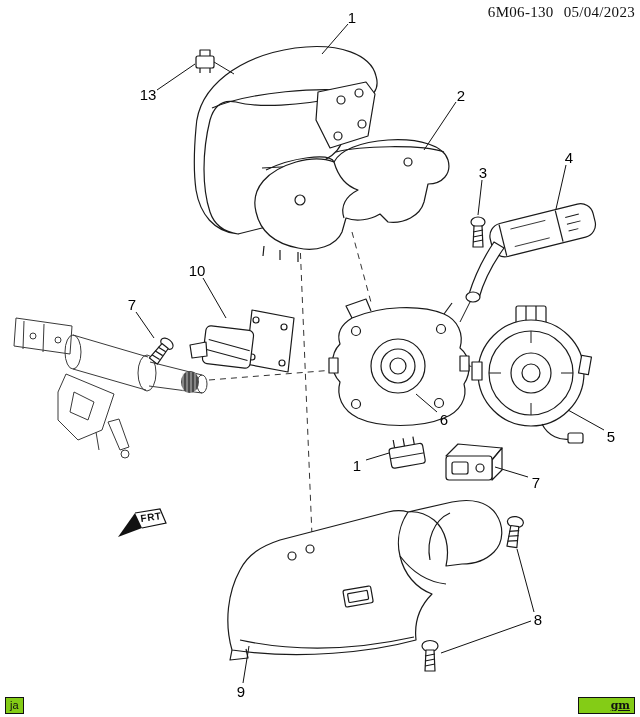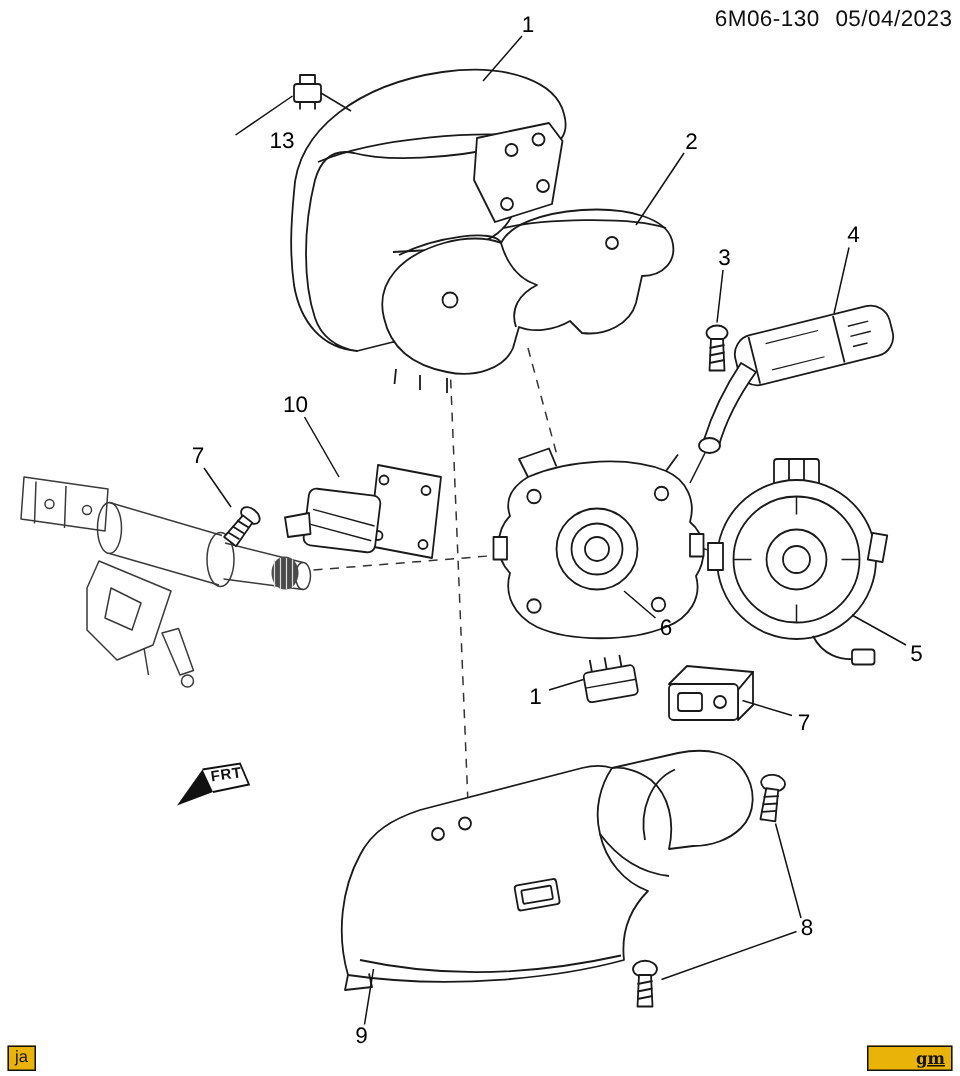--- a/index.html
+++ b/index.html
@@ -3,32 +3,33 @@
 <meta charset="utf-8">
 <style>
   html,body{margin:0;padding:0;background:#ffffff;}
   .page{
     position:relative;width:640px;height:717px;background:#fff;
     font-family:"Liberation Sans",sans-serif;overflow:hidden;color:#111;
   }
   .header{
     position:absolute;top:4px;right:5px;font-size:15px;letter-spacing:.3px;
     white-space:nowrap;
+    font-family:Liberation Serif, serif;
   }
   .header span{margin-left:6px;}
   .callout{
     position:absolute;transform:translate(-50%,-50%);
     font-size:15px;color:#000;
   }
   .frt-label{
     position:absolute;transform:translate(-50%,-50%) rotate(-8deg);
     font-size:10px;font-weight:bold;letter-spacing:.5px;
   }
   .badge{
-    position:absolute;bottom:3px;border:1px solid #111;background:#eab308;
+    position:absolute;bottom:3px;border:1px solid #111;background:#84cc16;
     font-size:11px;line-height:15px;padding:0 4px;
   }
   .badge-left{left:5px;}
   .badge-right{right:5px;font-weight:bold;text-decoration:underline;font-family:"DejaVu Serif",serif;padding-left:32px;}
   svg.diagram{position:absolute;left:0;top:0;}
 </style>
 </head>
 <body>
 
 <div class="page">
@@ -230,20 +231,20 @@
   <div class="callout" style="left:483px;top:172px;">3</div>
   <div class="callout" style="left:569px;top:157px;">4</div>
   <div class="callout" style="left:611px;top:436px;">5</div>
   <div class="callout" style="left:444px;top:419px;">6</div>
   <div class="callout" style="left:536px;top:482px;">7</div>
   <div class="callout" style="left:538px;top:619px;">8</div>
   <div class="callout" style="left:241px;top:691px;">9</div>
   <div class="callout" style="left:357px;top:465px;">1</div>
   <div class="callout" style="left:132px;top:304px;">7</div>
   <div class="callout" style="left:197px;top:270px;">10</div>
-  <div class="callout" style="left:148px;top:94px;margin-left:40px;">13</div>
+  <div class="callout" style="left:148px;top:94px;">13</div>
 
   <div class="frt-label" style="left:151px;top:517px;">FRT</div>
 
   <div class="badge badge-left">ja</div>
   <div class="badge badge-right">gm</div>
 
 </div>
 
 </body></html>

